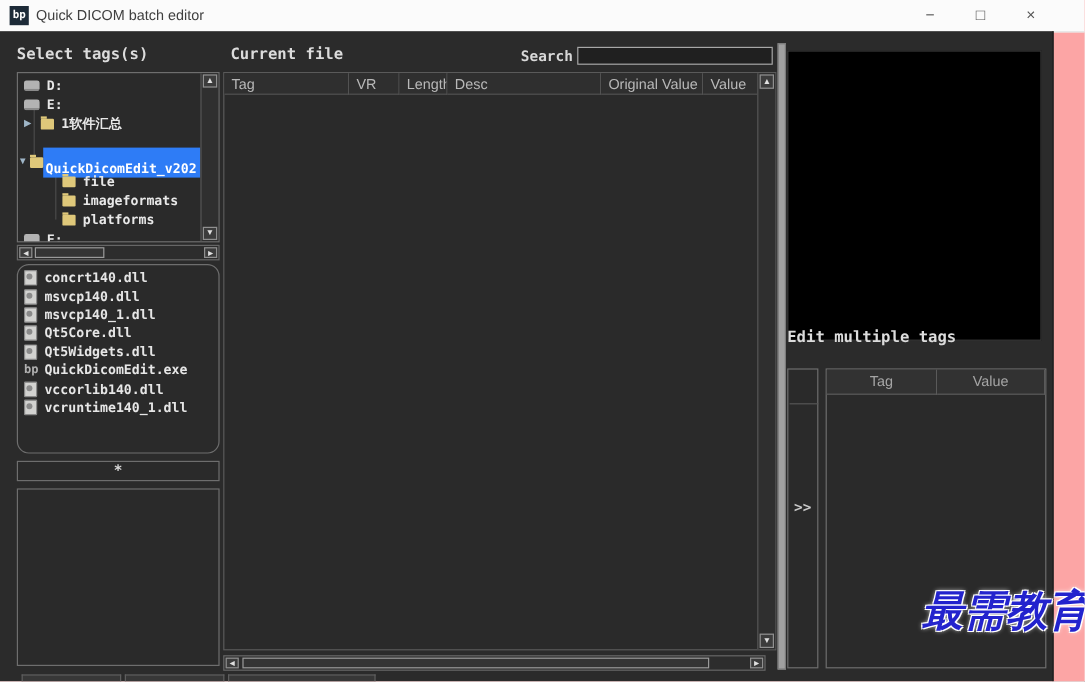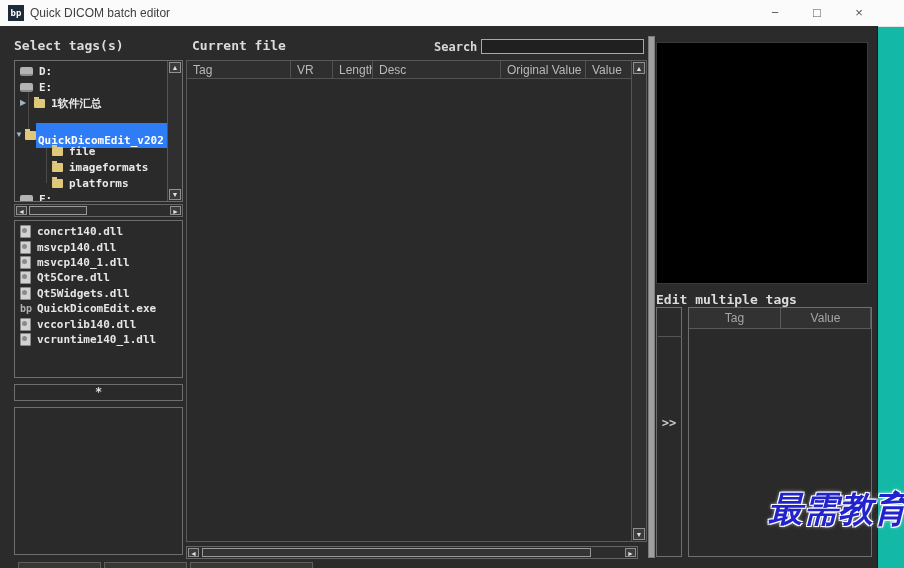--- a/index.html
+++ b/index.html
@@ -1,16 +1,16 @@
 <!DOCTYPE html>
 <html><head>
 <meta charset="utf-8">
 <style>
   html,body{margin:0;padding:0;background:#ffffff;}
-  #screen{position:relative;width:904px;height:568px;background:#14b8a6;overflow:hidden;
+  #screen{position:relative;width:904px;height:568px;background:#fca5a5;overflow:hidden;
           font-family:"Liberation Sans",sans-serif;}
   .abs{position:absolute;}
 
   
   #titlebar{left:0;top:0;width:904px;height:26px;background:#fbfbfb;border-bottom:1px solid #e3e3e3;}
   #app-icon{left:8px;top:5px;width:16px;height:16px;background:#1d2b38;color:#fff;
             font:bold 9px "DejaVu Sans Mono",monospace;text-align:center;line-height:16px;}
   #win-title{left:30px;top:6px;color:#3f3f3f;font-size:12px;}
   .winbtn{top:0;width:40px;height:26px;color:#555;font-size:13px;text-align:center;line-height:26px;}
 
@@ -32,21 +32,21 @@
   .tline{position:absolute;width:1px;background:#4a4a4a;}
 
   
   .sbtn{background:#3c3c3c;border:1px solid #909090;color:#e0e0e0;font-size:7px;
         text-align:center;box-sizing:border-box;}
   .vtrack{position:absolute;background:#2f2f2f;border-left:1px solid #555;}
   .htrack{background:#2d2d2d;border:1px solid #666;box-sizing:border-box;}
   .thumb{background:#343434;border:1px solid #9a9a9a;box-sizing:border-box;}
 
   
-  #file-box{left:14px;top:194px;width:169px;height:158px;padding-top:3px;}
+  #file-box{left:14px;top:194px;width:169px;height:158px;padding-top:3px;border-radius:10px;}
   .frow{height:15.4px;display:flex;align-items:center;padding-left:5px;gap:6px;}
   .fname{color:#e6e6e6;font:bold 11px "DejaVu Sans Mono",monospace;white-space:nowrap;}
   .dll-ic{position:relative;width:9px;height:11px;background:#d2d2d0;border:1px solid #8a8a8a;
           border-radius:1px;flex:none;}
   .dll-ic::after{content:'';position:absolute;left:1px;top:2px;width:5px;height:5px;
           border-radius:50%;background:#8a8a8a;}
   .bp-ic{color:#b0b0b0;font:bold 10px "DejaVu Sans Mono",monospace;width:11px;flex:none;}
 
   
   #cur-table{left:186px;top:34px;width:461px;height:482px;border:1px solid #5a5a5a;
@@ -221,21 +221,21 @@
     <div class="abs htrack" style="left:186px;top:520px;width:452px;height:13px">
       <div class="sbtn abs" style="left:1px;top:1px;width:11px;height:9px;line-height:9px">◄</div>
       <div class="thumb abs" style="left:15px;top:1px;width:389px;height:9px"></div>
       <div class="sbtn abs" style="right:1px;top:1px;width:11px;height:9px;line-height:9px">►</div>
     </div>
 
     <div id="splitter" class="abs"></div>
 
     <div id="preview" class="abs"></div>
 
-    <div class="abs panel-header" style="left:656px;top:266px">Edit multiple tags</div>
+    <div class="abs panel-header" style="left:656px;top:248px">Edit multiple tags</div>
 
     <div id="transfer-strip" class="abs boxed">
       <div class="abs" style="left:1px;top:28px;width:24px;height:1px;background:#555"></div>
       <div id="transfer-btn" class="abs">&gt;&gt;</div>
     </div>
 
     <div id="edit-table" class="abs boxed">
       <div class="hcell2 abs" style="left:0;top:0;width:92px;height:21px">Tag</div>
       <div class="hcell2 abs" style="left:92px;top:0;width:90px;height:21px">Value</div>
     </div>

